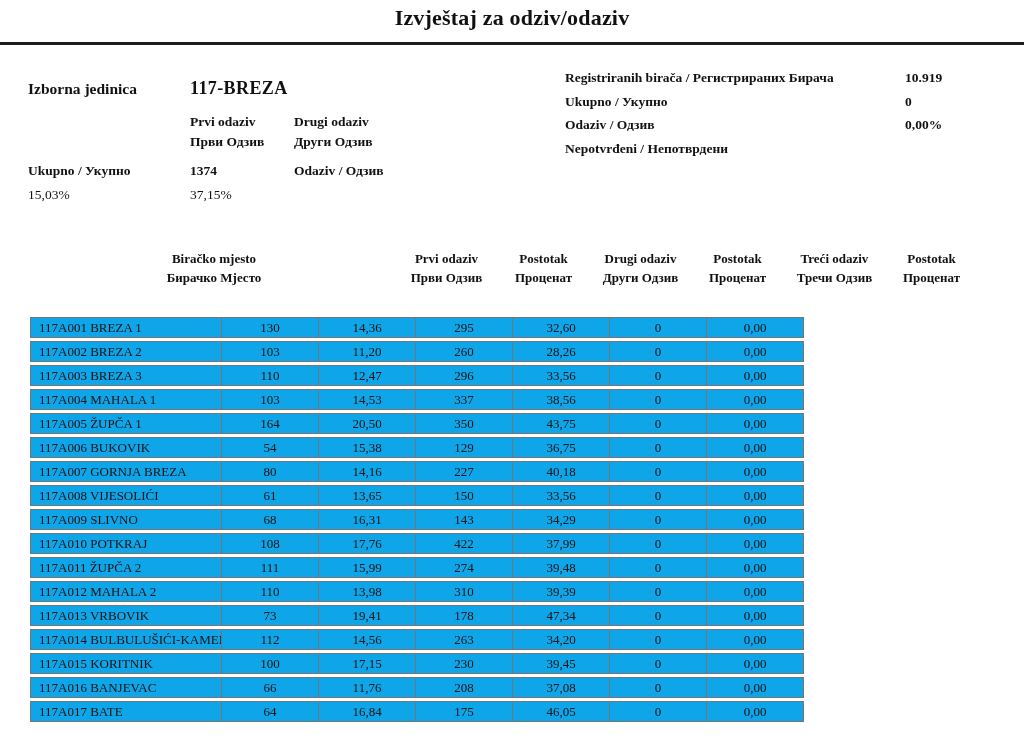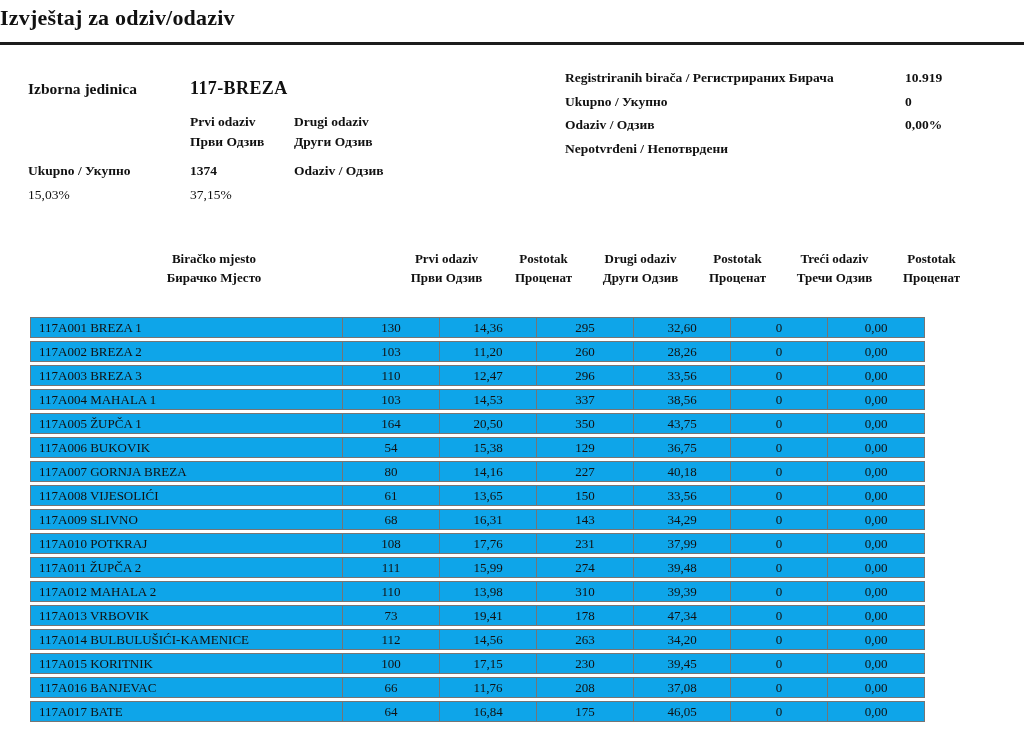--- a/index.html
+++ b/index.html
@@ -6,21 +6,21 @@
   html, body { margin: 0; padding: 0; }
   body {
     width: 1024px; height: 742px; background: #ffffff;
     font-family: "Liberation Serif", serif; color: #111111;
     overflow: hidden;
   }
   .page { width: 1024px; height: 742px; position: relative; }
 
   
   .title {
-    margin: 0; padding-top: 5px; 
+    margin: 0; padding-top: 5px; text-align: center;
     font-size: 22px; font-weight: bold; letter-spacing: 0.2px;
   }
   .title-rule {
     margin-top: 11px; height: 2px;
     border-top: 2px solid #1c1c1c; border-bottom: 1px solid #1c1c1c;
   }
 
   
   .summary { display: flex; padding: 17px 28px 0 28px; }
   .summary-left { width: 505px; flex: none; }
@@ -36,21 +36,21 @@
   .left-grid .lbl { font-weight: bold; line-height: 24px; }
   .left-grid .val-bold { font-weight: bold; line-height: 24px; }
   .left-grid .val-reg { font-weight: normal; line-height: 24px; }
 
   .summary-right { flex: 1; padding-left: 32px; padding-top: 4px; }
   .right-row { display: flex; font-size: 13.5px; font-weight: bold; line-height: 23.5px; }
   .right-row .rlabel { width: 340px; flex: none; }
   .right-row .rvalue { flex: 1; }
 
   
-  .table-wrap { margin: 0 30px; width: 895px; }
+  .table-wrap { margin: 0 30px; width: 774px; }
   .thead {
     display: flex; margin-top: 42px;
     font-weight: bold; font-size: 13px; text-align: center;
   }
   .thead .hcol { line-height: 19px; }
   .hcol-name { width: 368px; flex: none; }
   .hcol-d { width: 97px; flex: none; }
 
   
   .tbody { margin-top: 30px; }
@@ -238,21 +238,21 @@
         <div class="cell-num">16,31</div>
         <div class="cell-num">143</div>
         <div class="cell-num">34,29</div>
         <div class="cell-num">0</div>
         <div class="cell-num">0,00</div>
       </div>
         <div class="trow">
         <div class="cell-name">117A010 POTKRAJ</div>
         <div class="cell-num">108</div>
         <div class="cell-num">17,76</div>
-        <div class="cell-num">231</div>
+        <div class="cell-num">422</div>
         <div class="cell-num">37,99</div>
         <div class="cell-num">0</div>
         <div class="cell-num">0,00</div>
       </div>
         <div class="trow">
         <div class="cell-name">117A011 ŽUPČA 2</div>
         <div class="cell-num">111</div>
         <div class="cell-num">15,99</div>
         <div class="cell-num">274</div>
         <div class="cell-num">39,48</div>

